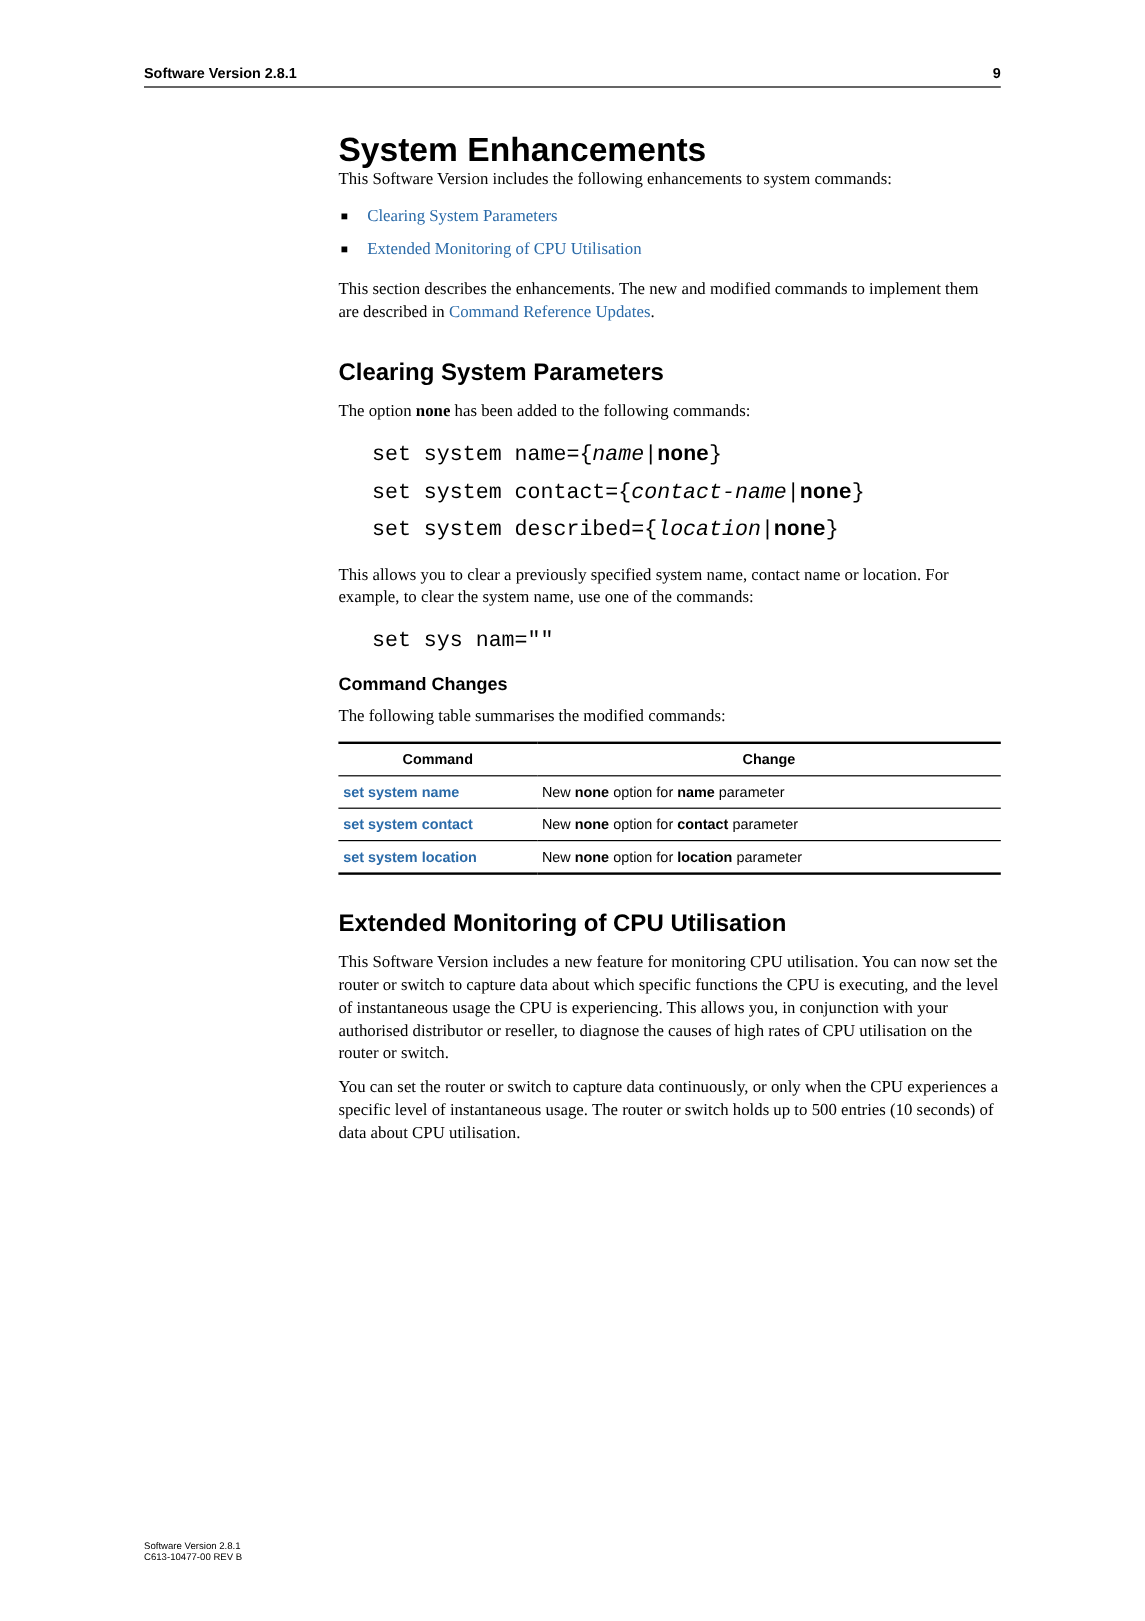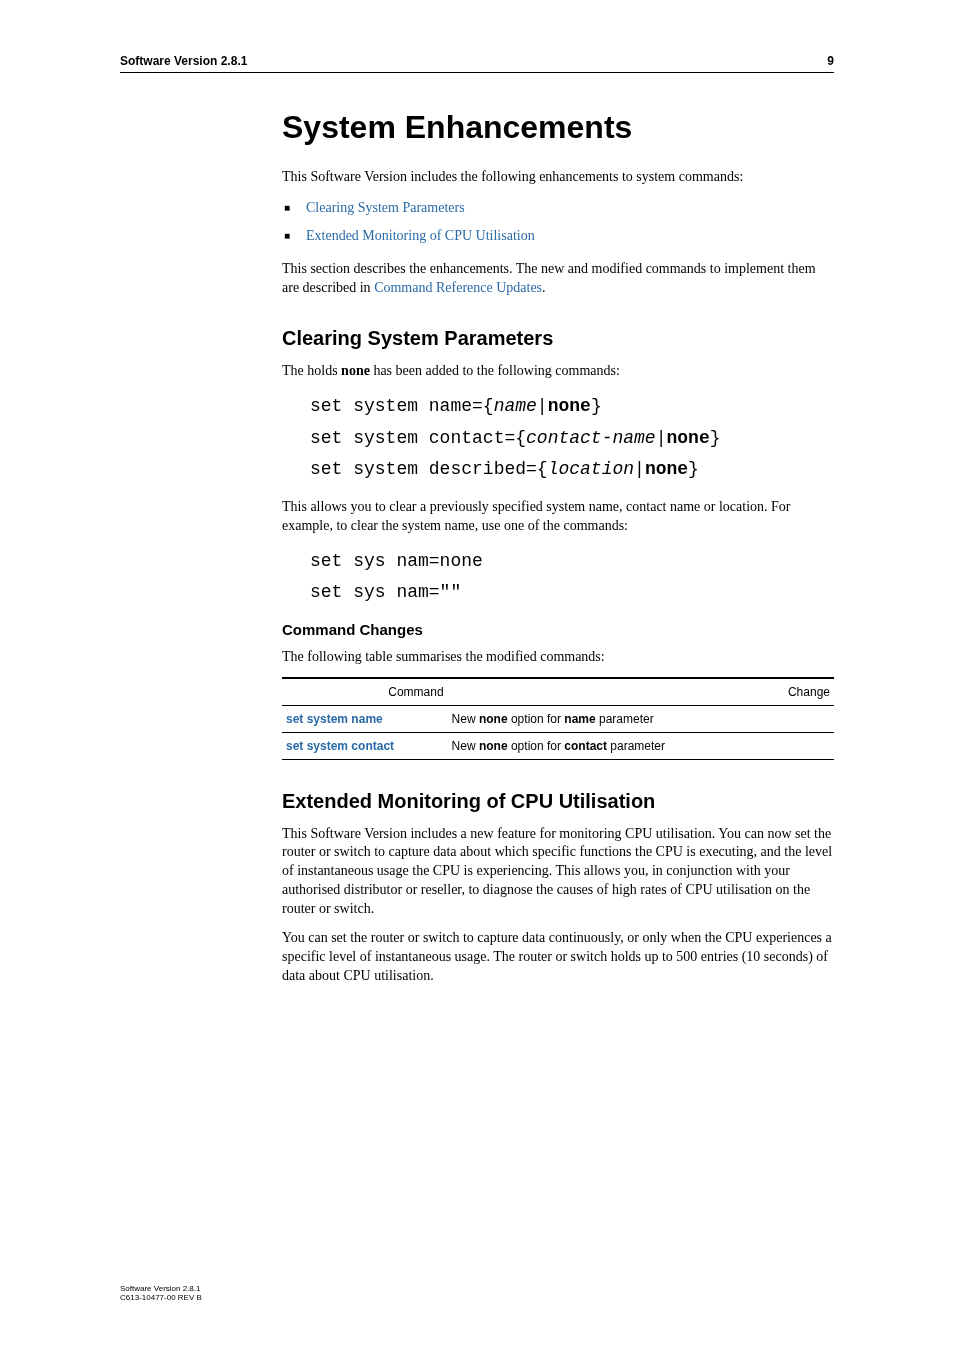--- a/index.html
+++ b/index.html
@@ -23,23 +23,22 @@
       margin-bottom: 36px;
       font-family: Arial, Helvetica, sans-serif;
     }
     .header-title { font-size: 12px; font-weight: bold; }
     .header-page { font-size: 12px; font-weight: bold; }
     .content {
       margin-left: 162px;
     }
     h1 {
       font-family: Arial, Helvetica, sans-serif;
-      font-size: 32px;
+      font-size: 28px;
       font-weight: bold;
-      margin-bottom: 22px;
     }
     h2 {
       font-family: Arial, Helvetica, sans-serif;
       font-size: 20px;
       font-weight: bold;
       margin-top: 30px;
       margin-bottom: 12px;
     }
     h3 {
       font-family: Arial, Helvetica, sans-serif;
@@ -80,23 +79,23 @@
     .code-block .bold { font-weight: bold; font-family: 'Courier New', Courier, monospace; }
     .code-block .italic { font-style: italic; font-family: 'Courier New', Courier, monospace; }
     .table {
       width: 100%;
       border-collapse: collapse;
       margin-top: 8px;
       font-family: Arial, Helvetica, sans-serif;
     }
     .table-top-rule { border-top: 2px solid #000; }
     .table th {
-      text-align: right;
+      text-align: center;
       font-size: 12px;
-      font-weight: normal;
+      font-weight: bold;
       padding: 6px 4px;
       border-bottom: 1px solid #000;
     }
     .table td {
       font-size: 12px;
       padding: 6px 4px;
       border-bottom: 1px solid #000;
     }
     .table .cmd-link { color: #2a6aa8; font-weight: bold; }
     .table .last-row td { border-bottom: 2px solid #000; }
@@ -132,33 +131,32 @@
       <li><span class="link">Extended Monitoring of CPU Utilisation</span></li>
     </ul>
 
     <p class="body-text">
       <span>This section describes the enhancements. The new and modified commands to implement them are described in </span><span class="link">Command Reference Updates</span><span>.</span>
     </p>
 
     <h2>Clearing System Parameters</h2>
 
     <p class="body-text">
-      <span>The holds </span><strong class="inline-bold">none</strong><span> has been added to the following commands:</span>
+      <span>The option </span><strong class="inline-bold">none</strong><span> has been added to the following commands:</span>
     </p>
 
     <div class="code-block">
       <div><span>set system name={</span><span class="italic">name</span><span>|</span><span class="bold">none</span><span>}</span></div>
       <div><span>set system contact={</span><span class="italic">contact-name</span><span>|</span><span class="bold">none</span><span>}</span></div>
       <div><span>set system described={</span><span class="italic">location</span><span>|</span><span class="bold">none</span><span>}</span></div>
     </div>
 
     <p class="body-text">This allows you to clear a previously specified system name, contact name or location. For example, to clear the system name, use one of the commands:</p>
 
     <div class="code-block">
-      <div>set sys nam=none</div>
       <div>set sys nam=""</div>
     </div>
 
     <h3>Command Changes</h3>
     <p class="body-text">The following table summarises the modified commands:</p>
 
     <table class="table table-top-rule">
       <thead>
         <tr>
           <th class="col-cmd">Command</th>
@@ -167,20 +165,24 @@
       </thead>
       <tbody>
         <tr>
           <td><span class="cmd-link">set system name</span></td>
           <td><span>New </span><strong>none</strong><span> option for </span><strong>name</strong><span> parameter</span></td>
         </tr>
         <tr>
           <td><span class="cmd-link">set system contact</span></td>
           <td><span>New </span><strong>none</strong><span> option for </span><strong>contact</strong><span> parameter</span></td>
         </tr>
+        <tr class="last-row">
+          <td><span class="cmd-link">set system location</span></td>
+          <td><span>New </span><strong>none</strong><span> option for </span><strong>location</strong><span> parameter</span></td>
+        </tr>
       </tbody>
     </table>
 
     <h2>Extended Monitoring of CPU Utilisation</h2>
     <p class="body-text">This Software Version includes a new feature for monitoring CPU utilisation. You can now set the router or switch to capture data about which specific functions the CPU is executing, and the level of instantaneous usage the CPU is experiencing. This allows you, in conjunction with your authorised distributor or reseller, to diagnose the causes of high rates of CPU utilisation on the router or switch.</p>
     <p class="body-text">You can set the router or switch to capture data continuously, or only when the CPU experiences a specific level of instantaneous usage. The router or switch holds up to 500 entries (10 seconds) of data about CPU utilisation.</p>
   </div>
 
   <div class="footer">
     <div>Software Version 2.8.1</div>

